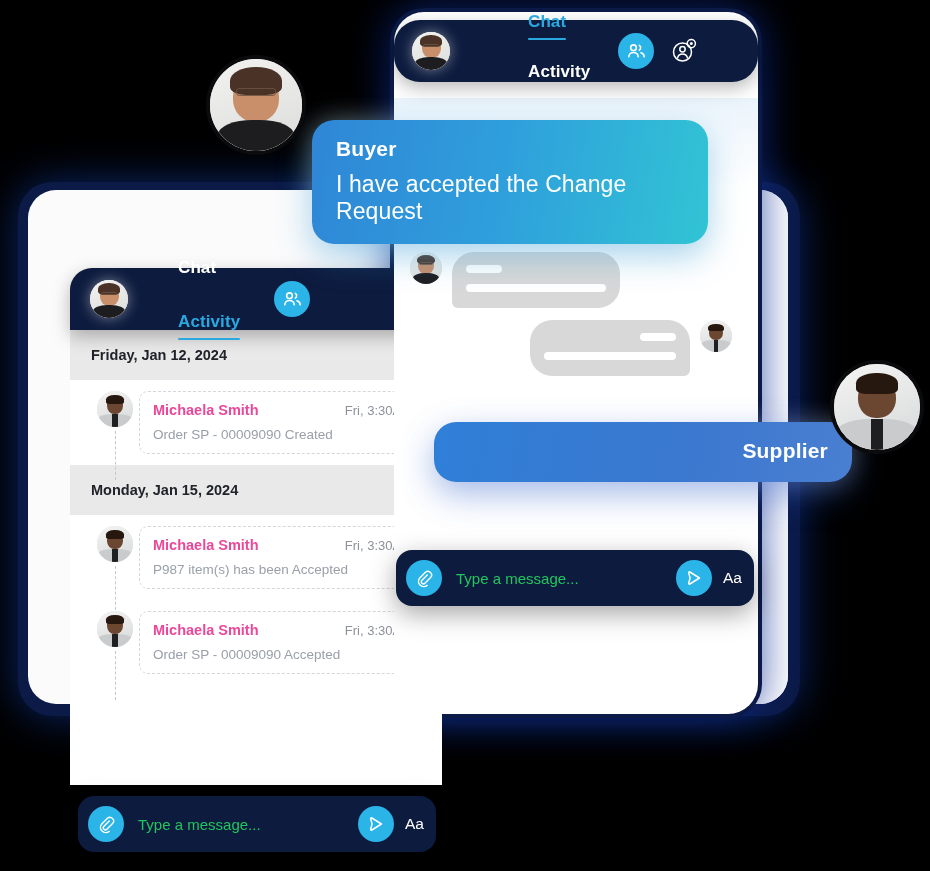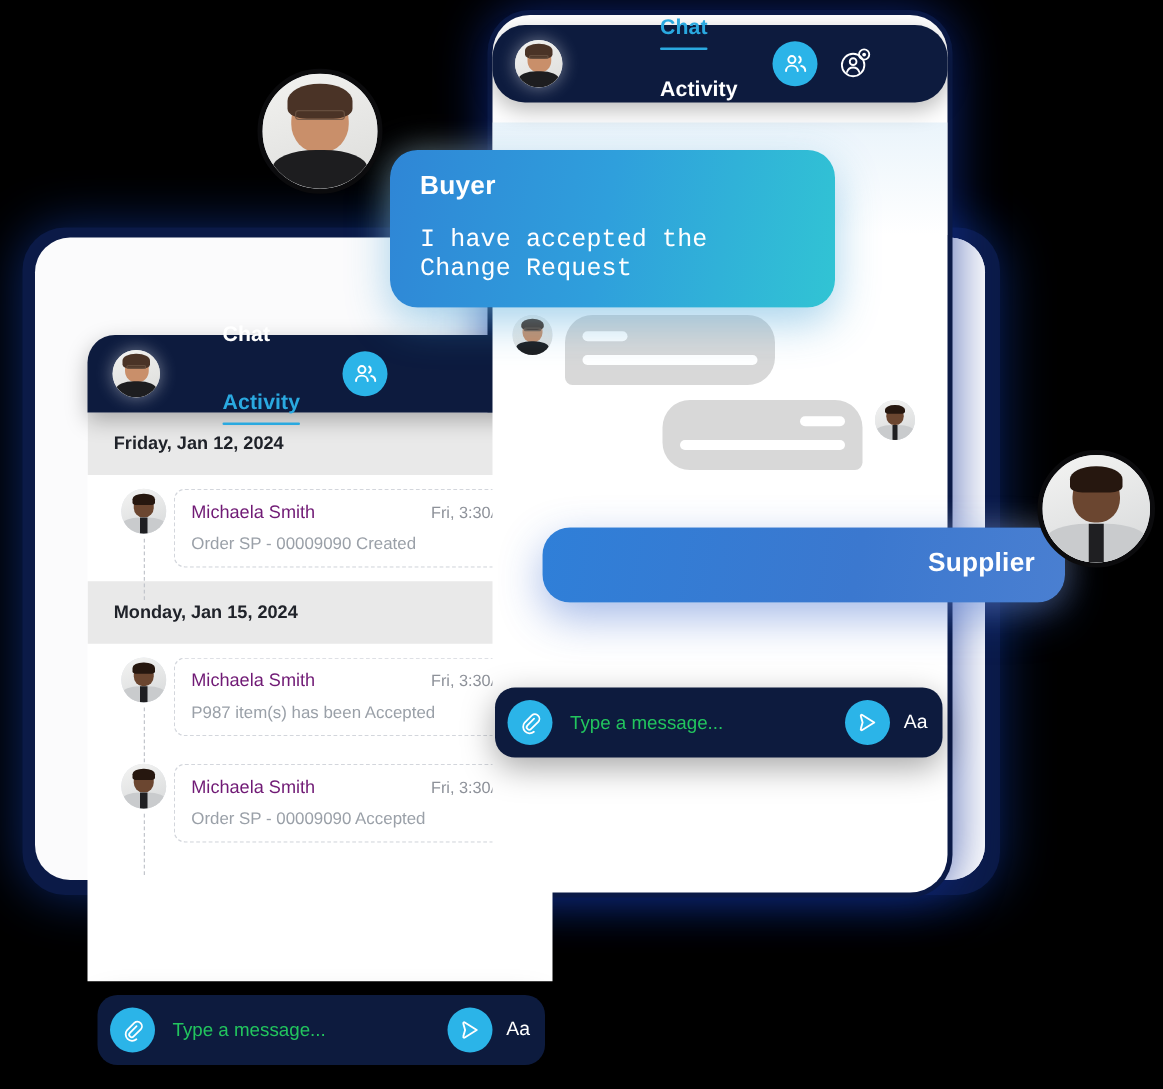--- a/index.html
+++ b/index.html
@@ -181,21 +181,21 @@
     padding: 10px 13px 11px 13px;
     margin-right: 16px;
     background: #fff;
   }
   .act-card-top {
     display: flex;
     justify-content: space-between;
     align-items: baseline;
     gap: 8px;
   }
-  .act-name { font-size: 14.5px; font-weight: 400; color: #701a75; }
+  .act-name { font-size: 14.5px; font-weight: 700; color: #ec4899; }
   .act-time { font-size: 13px; color: #8d9199; white-space: nowrap; }
   .act-desc { font-size: 13.5px; color: #9aa0a8; margin-top: 9px; }
 
   
   .input-bar {
     position: absolute;
     background: #0d1b3e;
     height: 56px;
     border-radius: 16px;
     display: flex;
@@ -280,32 +280,32 @@
 
   
   .bubble {
     position: absolute;
     border-radius: 22px;
     padding: 17px 24px 19px 24px;
     color: #ffffff;
     z-index: 44;
   }
   .bubble-buyer {
-    left: 312px; top: 120px; width: 356px;
+    left: 312px; top: 120px; width: 396px;
     background: linear-gradient(100deg, #2f86d6 0%, #2f9fdc 48%, #31c4d4 100%);
     box-shadow: 0 12px 34px rgba(45,150,210,0.42), 0 0 26px rgba(255,255,255,0.35);
   }
   .bubble-supplier {
     left: 434px; top: 422px; width: 418px;
     background: linear-gradient(100deg, #2f7fd8 0%, #3b78cf 60%, #4a7fd1 100%);
     text-align: right;
     box-shadow: 0 12px 34px rgba(40,90,200,0.42), 0 0 26px rgba(255,255,255,0.30);
   }
   .bubble-title { font-size: 21px; font-weight: 700; letter-spacing: 0.2px; }
-  .bubble-text { font-size: 20px; margin-top: 20px; letter-spacing: 0.1px; font-family: Liberation Mono, monospace; }
+  .bubble-text { font-size: 23px; margin-top: 10px; letter-spacing: 0.1px; }
 
   
   .float-av {
     position: absolute;
     border-radius: 50%;
     overflow: hidden;
     z-index: 60;
     border: 4px solid #0b0b0d;
     background: #e2e5ea;
   }

